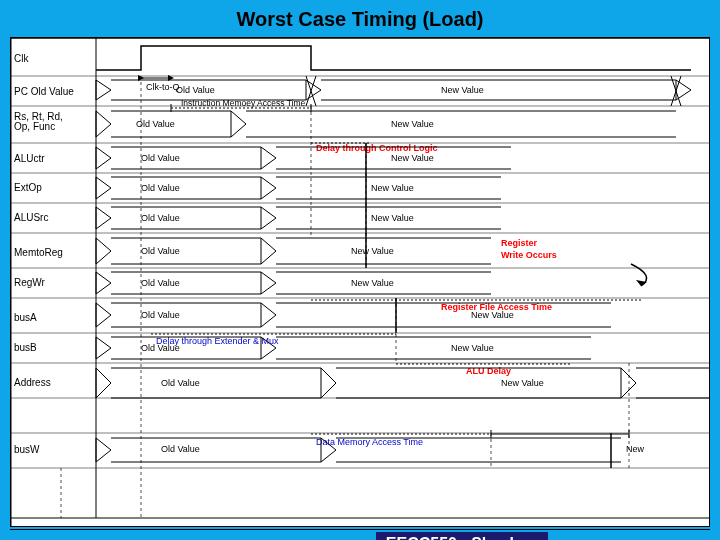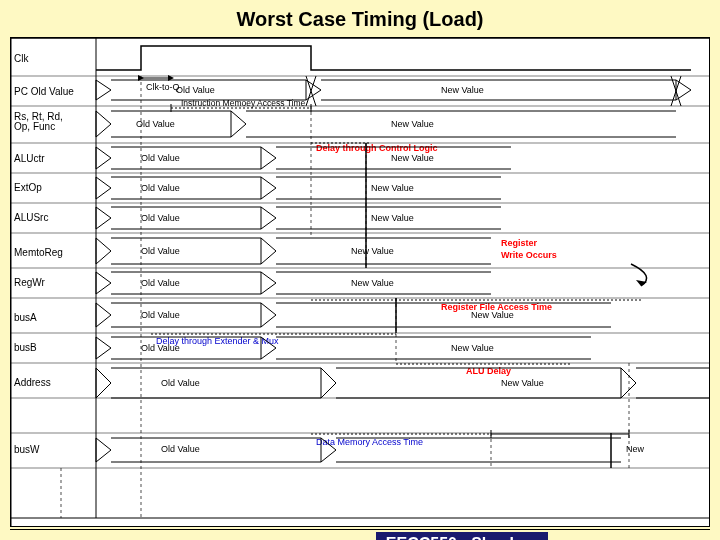--- a/index.html
+++ b/index.html
@@ -7,21 +7,21 @@
       background: #fff;
       font-family: Arial, sans-serif;
       font-size: 11px;
       width: 720px;
       height: 540px;
       overflow: hidden;
     }
     .main-container {
       width: 720px;
       height: 540px;
-      background: #fef9c3;
+      background: #0ea5e9;
       position: relative;
       padding: 8px 10px;
     }
     .title {
       text-align: center;
       font-size: 20px;
       font-weight: bold;
       margin-bottom: 6px;
       font-family: Arial, sans-serif;
     }

